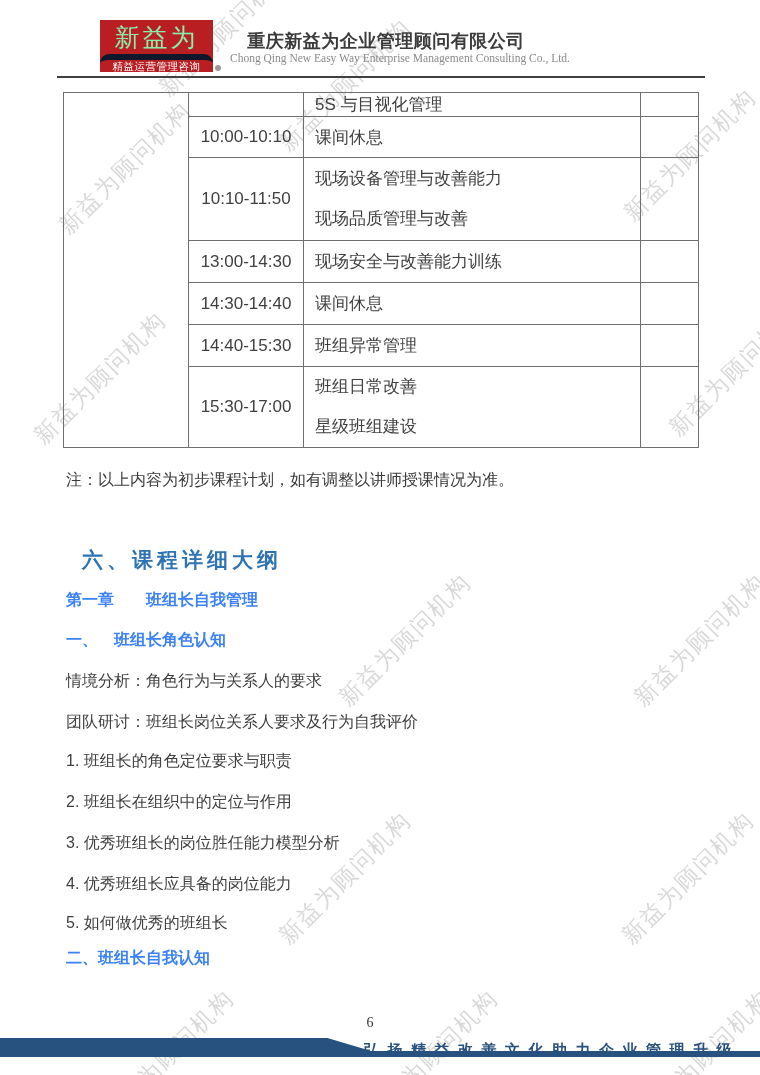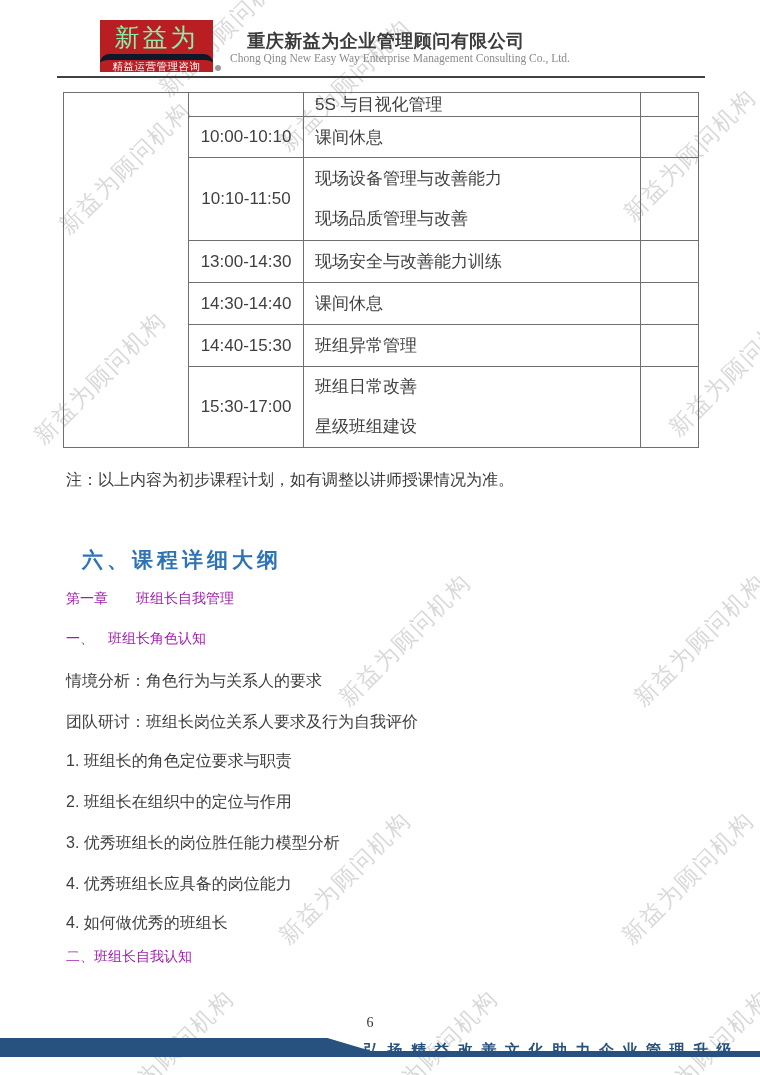--- a/index.html
+++ b/index.html
@@ -58,21 +58,21 @@
     border:1px solid #6f6f6f; font-size:17px; color:#3f3f3f;
     vertical-align:middle; padding:0; background:transparent;
   }
   .sched td.t{ text-align:center; }
   .sched td.c{ padding-left:11px; }
   .sched .ln{ line-height:40px; height:40px; }
   
   .abs{ position:absolute; left:66px; z-index:1; white-space:nowrap; }
   .note{ top:470px; font-size:16px; color:#3a3a3a; }
   .h-blue{ top:546px; font-size:21px; font-weight:bold; color:#2e74b5; letter-spacing:4px;margin-left:16px; }
-  .h-bold{ font-size:14px; font-weight:normal; color:#a21caf; }
+  .h-bold{ font-size:16px; font-weight:bold; color:#3b82f6; }
   .para{ font-size:16px; color:#3f3f3f; }
   
   .pagenum{
     position:absolute; left:350px; top:1015px; width:40px; text-align:center;
     font-family:"Liberation Serif","DejaVu Serif",serif; font-size:14px;
     color:#333333; z-index:1;
   }
   .slogan-clip{
     position:absolute; left:364px; top:1042px; width:386px; height:10px;
     overflow:hidden; z-index:1;
@@ -178,21 +178,21 @@
 
   <div class="abs h-blue">六、课程详细大纲</div>
   <div class="abs h-bold" style="top:590px">第一章　　班组长自我管理</div>
   <div class="abs h-bold" style="top:630px">一、　班组长角色认知</div>
   <div class="abs para" style="top:671px">情境分析：角色行为与关系人的要求</div>
   <div class="abs para" style="top:712px">团队研讨：班组长岗位关系人要求及行为自我评价</div>
   <div class="abs para" style="top:751px">1. 班组长的角色定位要求与职责</div>
   <div class="abs para" style="top:792px">2. 班组长在组织中的定位与作用</div>
   <div class="abs para" style="top:833px">3. 优秀班组长的岗位胜任能力模型分析</div>
   <div class="abs para" style="top:874px">4. 优秀班组长应具备的岗位能力</div>
-  <div class="abs para" style="top:913px">4. 如何做优秀的班组长</div>
+  <div class="abs para" style="top:913px">5. 如何做优秀的班组长</div>
   <div class="abs h-bold" style="top:948px">二、班组长自我认知</div>
 
   <div class="pagenum">6</div>
   <div class="slogan-clip">
     <span>弘扬精益改善文化助力企业管理升级</span>
   </div>
   <div class="band-thick"></div>
   <div class="band-thin"></div>
 
 </div>

